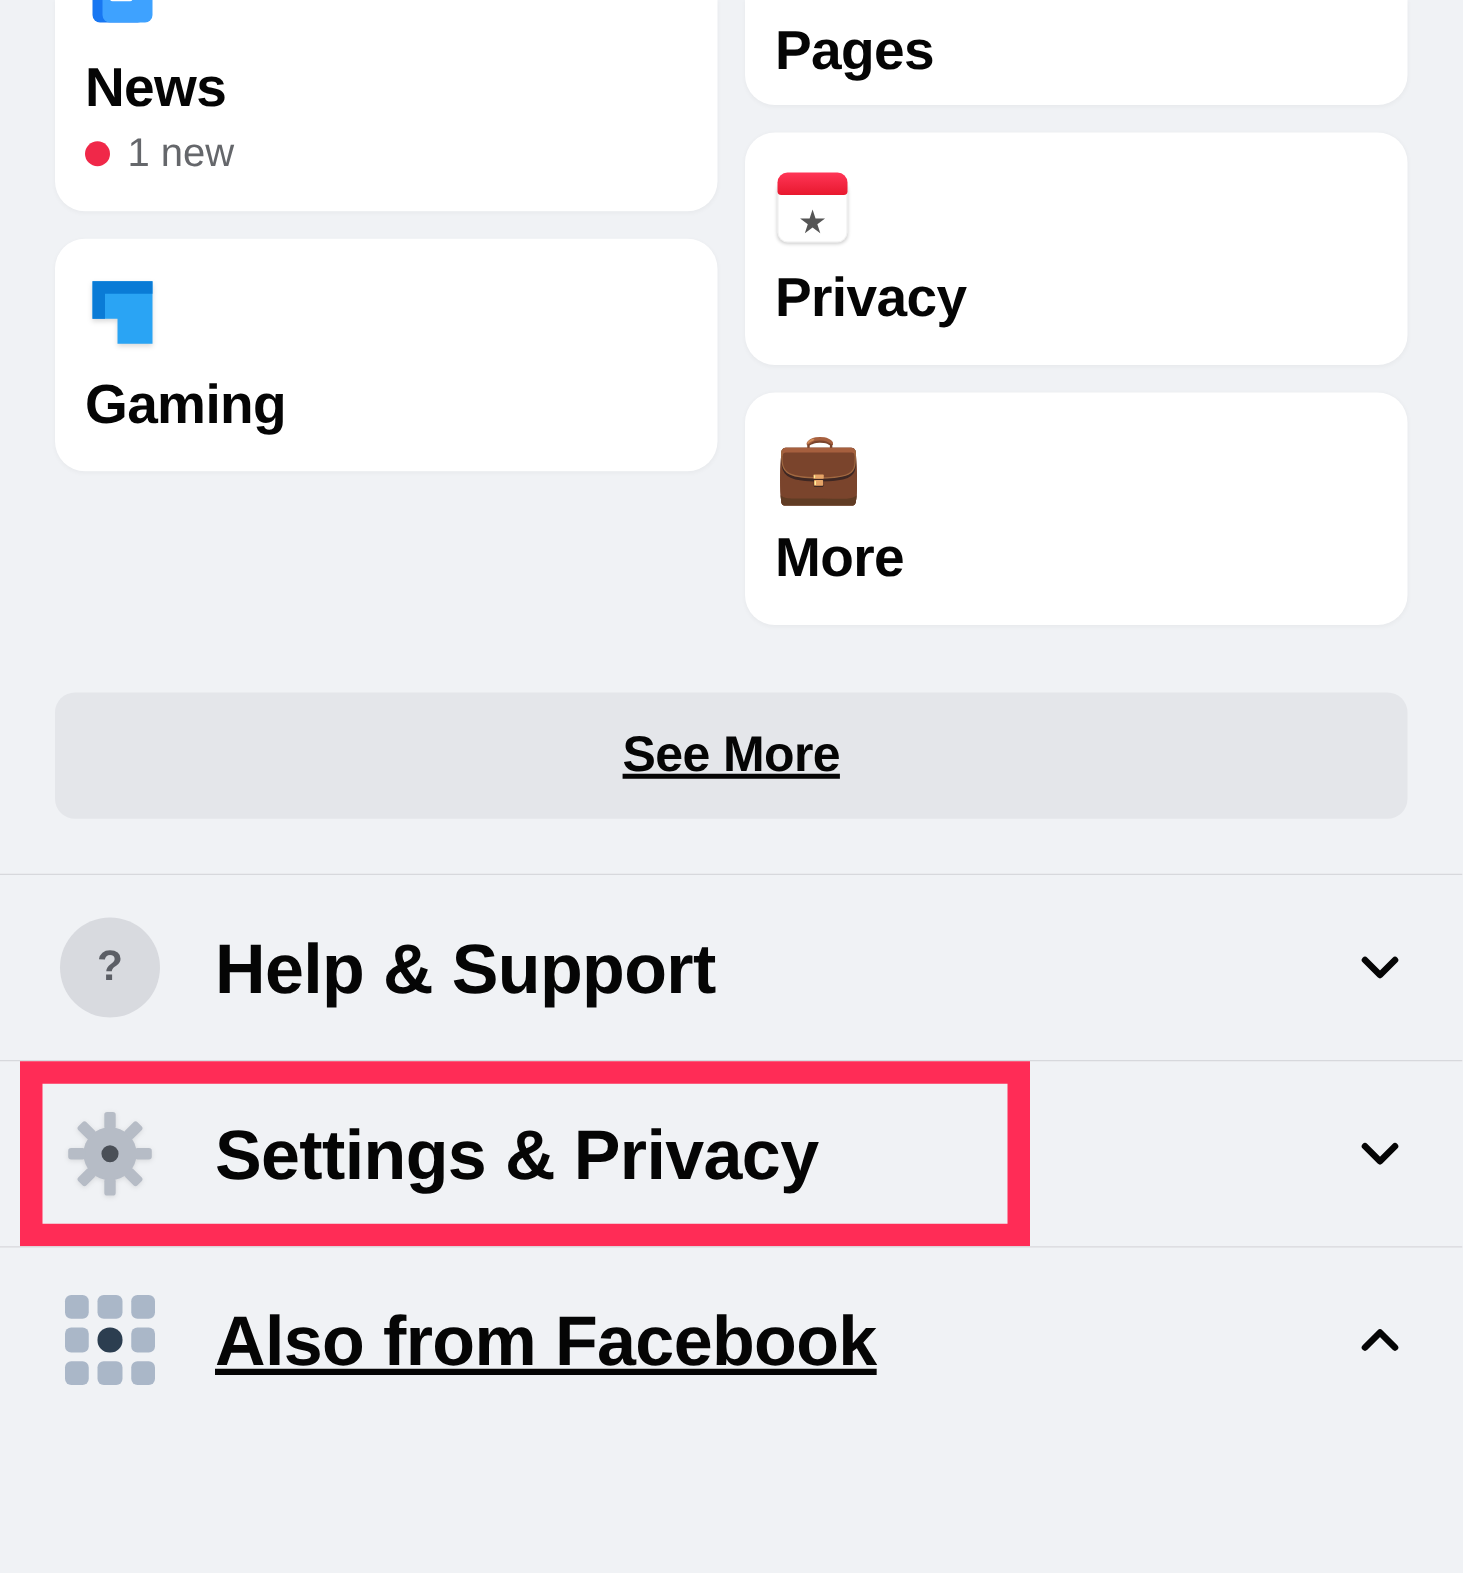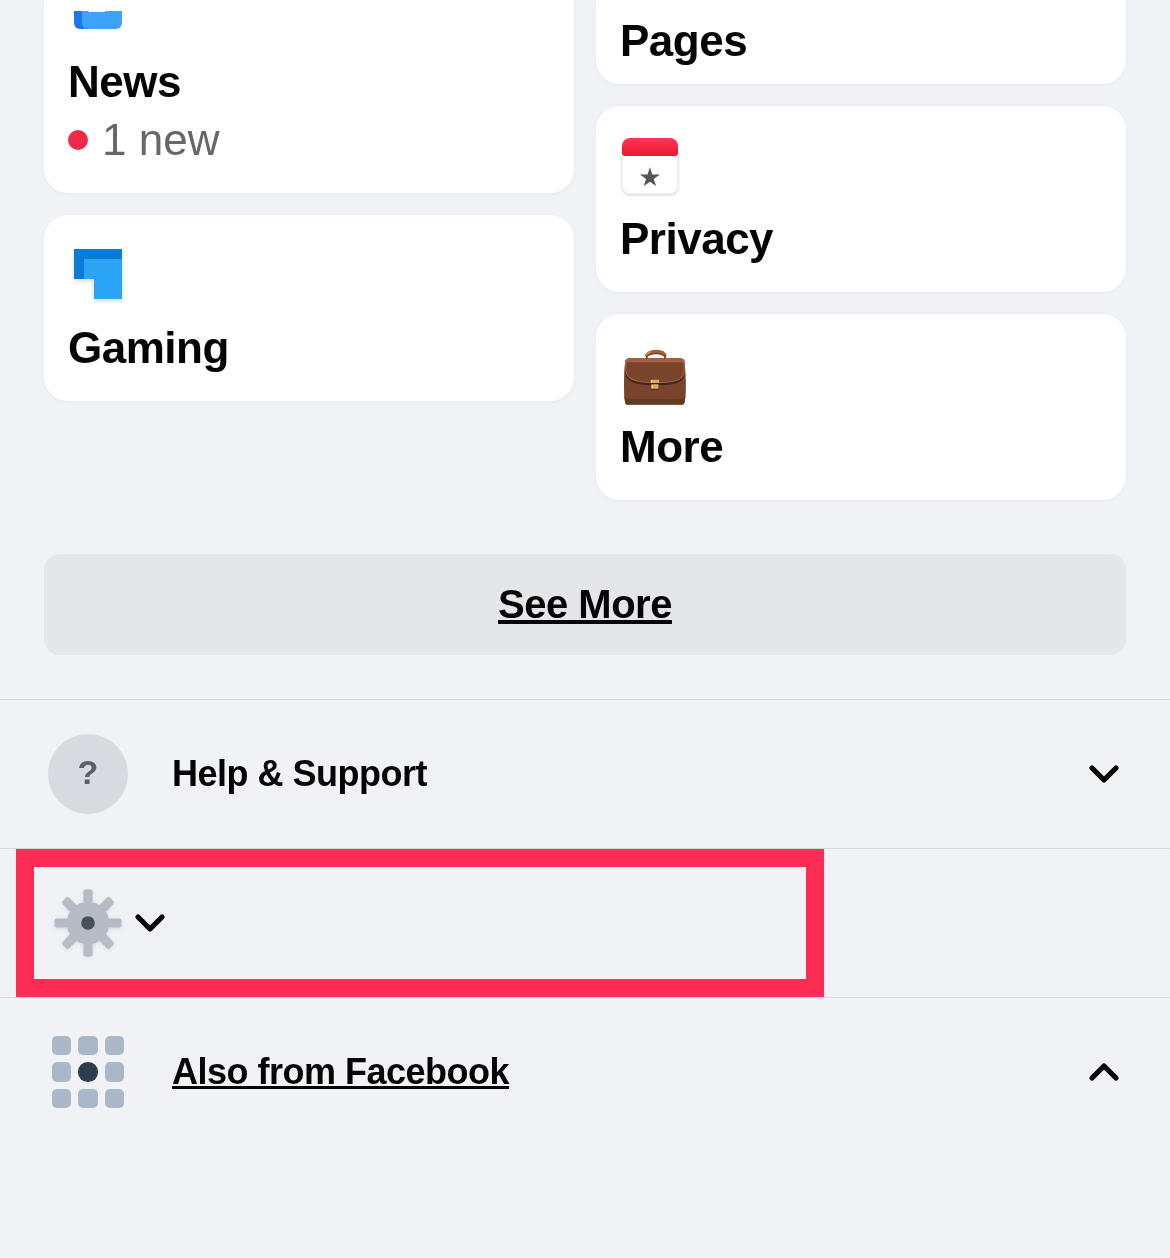--- a/index.html
+++ b/index.html
@@ -23,39 +23,39 @@
 
   .card {
     background: #ffffff;
     border-radius: 24px;
     box-shadow: 0 1px 4px rgba(0,0,0,0.04);
     padding: 28px 24px 28px 24px;
   }
   .card-cut-top {
     border-top-left-radius: 0;
     border-top-right-radius: 0;
-    padding-top: 11px;
+    padding-top: 0;
   }
   .card .icon-slot {
     height: 64px;
     display:flex;
     align-items:center;
   }
   .card .icon-slot svg, .card .icon-slot .emoji { width:60px; height:60px; }
   .card .emoji { font-size: 56px; line-height:60px; }
   .card-title {
     font-size: 44px;
     font-weight: 600;
     margin-top: 16px;
     letter-spacing: -0.5px;
   }
   .card-sub {
     display:flex; align-items:center; gap:14px;
     margin-top: 8px;
-    font-size: 44px;
+    font-size: 32px;
     color: #65676b;
     font-weight:400;
   }
   .dot {
     width: 20px; height:20px; border-radius:50%;
     background:#f02849;
   }
 
   .see-more-wrap { padding: 0 44px; margin-top: 54px; margin-bottom: 44px; }
   .see-more-btn {
@@ -74,21 +74,21 @@
     cursor:pointer;
   }
   .menu-row.first { }
   .menu-icon {
     width:80px; height:80px; border-radius:50%;
     display:flex; align-items:center; justify-content:center;
     flex-shrink:0;
   }
   .menu-icon.gray { background:#d8dadf; }
   .menu-label {
-    font-size: 36px; font-weight:700; margin-left:44px; flex:1;
+    font-size: 56px; font-weight:700; margin-left:44px; flex:1;
     letter-spacing:-0.5px;
   }
   .chevron { width:44px; height:44px; display:flex; align-items:center; justify-content:center; }
   .chevron svg { width:36px; height:36px; }
 
   .highlight-box {
     position:absolute;
     left:16px; top:0; right:346px; bottom:0;
     border:18px solid #ff2c56;
     pointer-events:none;
@@ -224,20 +224,21 @@
           <rect x="76" y="44" width="18" height="12" rx="3"></rect>
           <rect x="44" y="6" width="12" height="18" rx="3" transform="rotate(45 50 50)"></rect>
           <rect x="44" y="76" width="12" height="18" rx="3" transform="rotate(45 50 50)"></rect>
           <rect x="6" y="44" width="18" height="12" rx="3" transform="rotate(45 50 50)"></rect>
           <rect x="76" y="44" width="18" height="12" rx="3" transform="rotate(45 50 50)"></rect>
         </g>
         <circle cx="50" cy="50" r="9" fill="#4a4f57"></circle>
       </svg>
     </div>
   </div>
+  <div class="menu-label">Settings &amp; Privacy</div>
   <div class="chevron">
     <svg viewBox="0 0 24 24">
         <path d="M4 8 L12 16 L20 8" fill="none" stroke="#050505" stroke-width="3.5" stroke-linecap="round" stroke-linejoin="round"></path>
       </svg>
   </div>
   <div class="highlight-box"></div>
 </div>
 
 <div class="menu-row" style="border-bottom:none;text-decoration:underline;">
   <div class="menu-icon">

